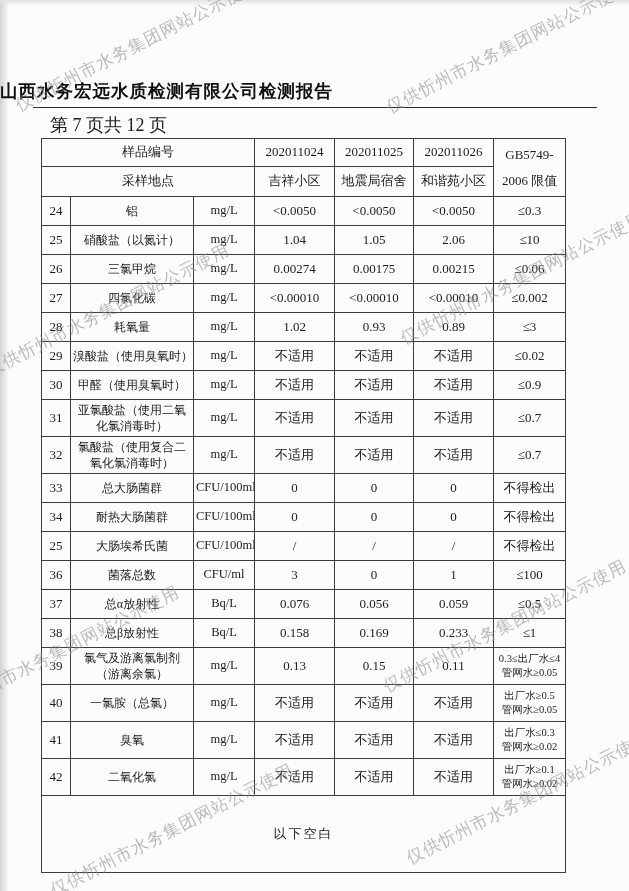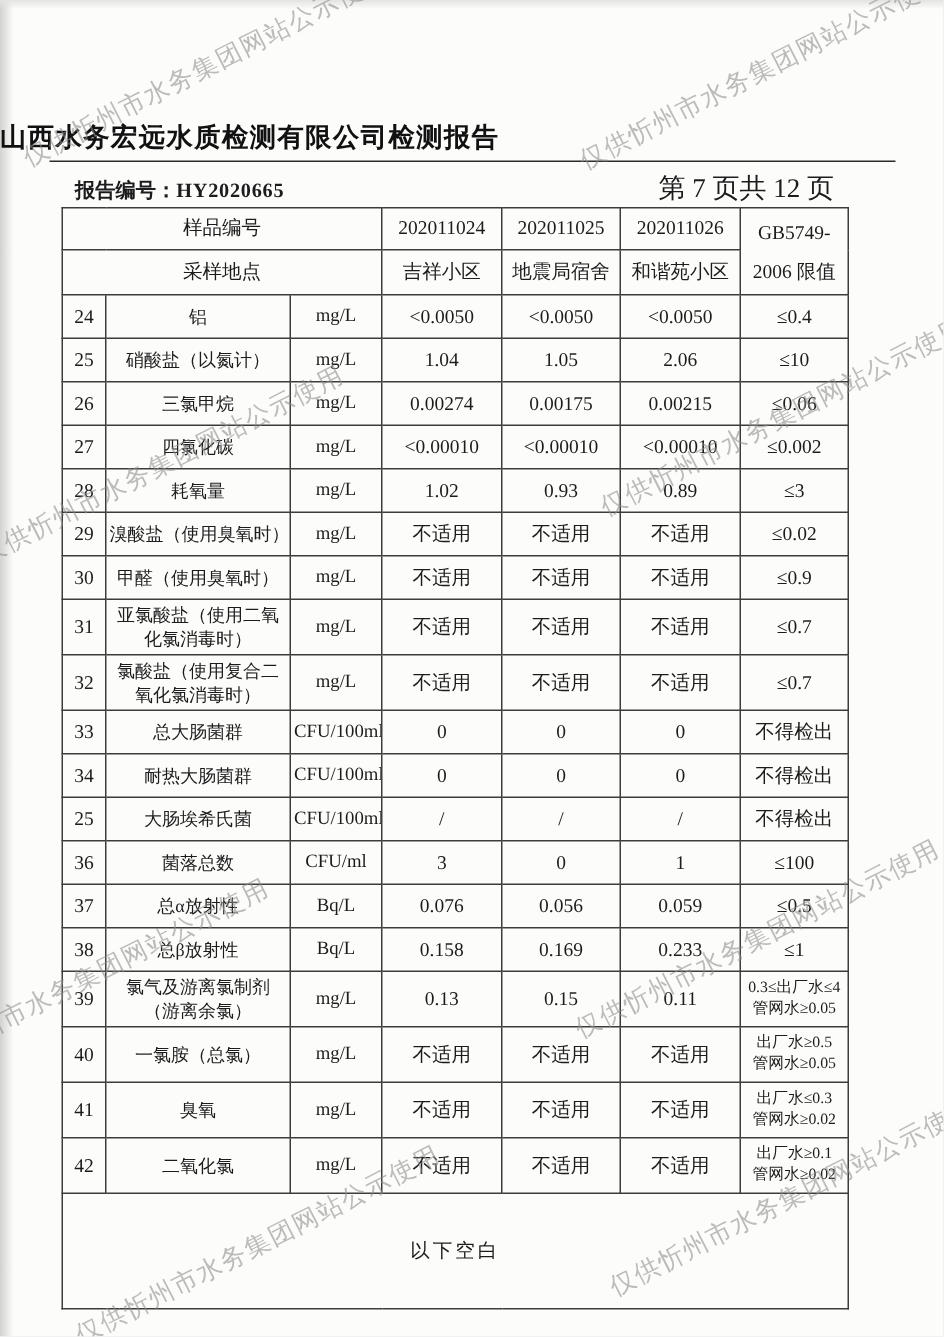--- a/index.html
+++ b/index.html
@@ -105,23 +105,20 @@
     <span class="wm wm5">仅供忻州市水务集团网站公示使用</span>
     <span class="wm wm6">仅供忻州市水务集团网站公示使用</span>
     <span class="wm wm7">仅供忻州市水务集团网站公示使用</span>
     <span class="wm wm8">仅供忻州市水务集团网站公示使用</span>
   </div>
 
   <div class="title">山西水务宏远水质检测有限公司检测报告</div>
   <div class="head-rule"></div>
 
   <div class="meta-row">
-    <div>
-      <span class="meta-label">报告编号：</span><span class="meta-no">HY2020665</span>
-    </div>
     <div class="page-info">第 7 页共 12 页</div>
   </div>
 
   <table class="report">
     <colgroup>
       <col style="width:29px">
         <col style="width:123px">
         <col style="width:61px">
       <col style="width:80px">
         <col style="width:79px">
@@ -148,21 +145,21 @@
     </thead>
     <tbody id="rows-body">
         <tr class="normal">
           <td>24</td>
           <td class="name">铝</td>
           <td class="unit">mg/L</td>
           <td>&lt;0.0050</td>
           <td>&lt;0.0050</td>
           <td>&lt;0.0050</td>
           <td class="limitcell">
-            <div>≤0.4</div>
+            <div>≤0.3</div>
           </td>
         </tr>
         <tr class="normal">
           <td>25</td>
           <td class="name">硝酸盐（以氮计）</td>
           <td class="unit">mg/L</td>
           <td>1.04</td>
           <td>1.05</td>
           <td>2.06</td>
           <td class="limitcell">

